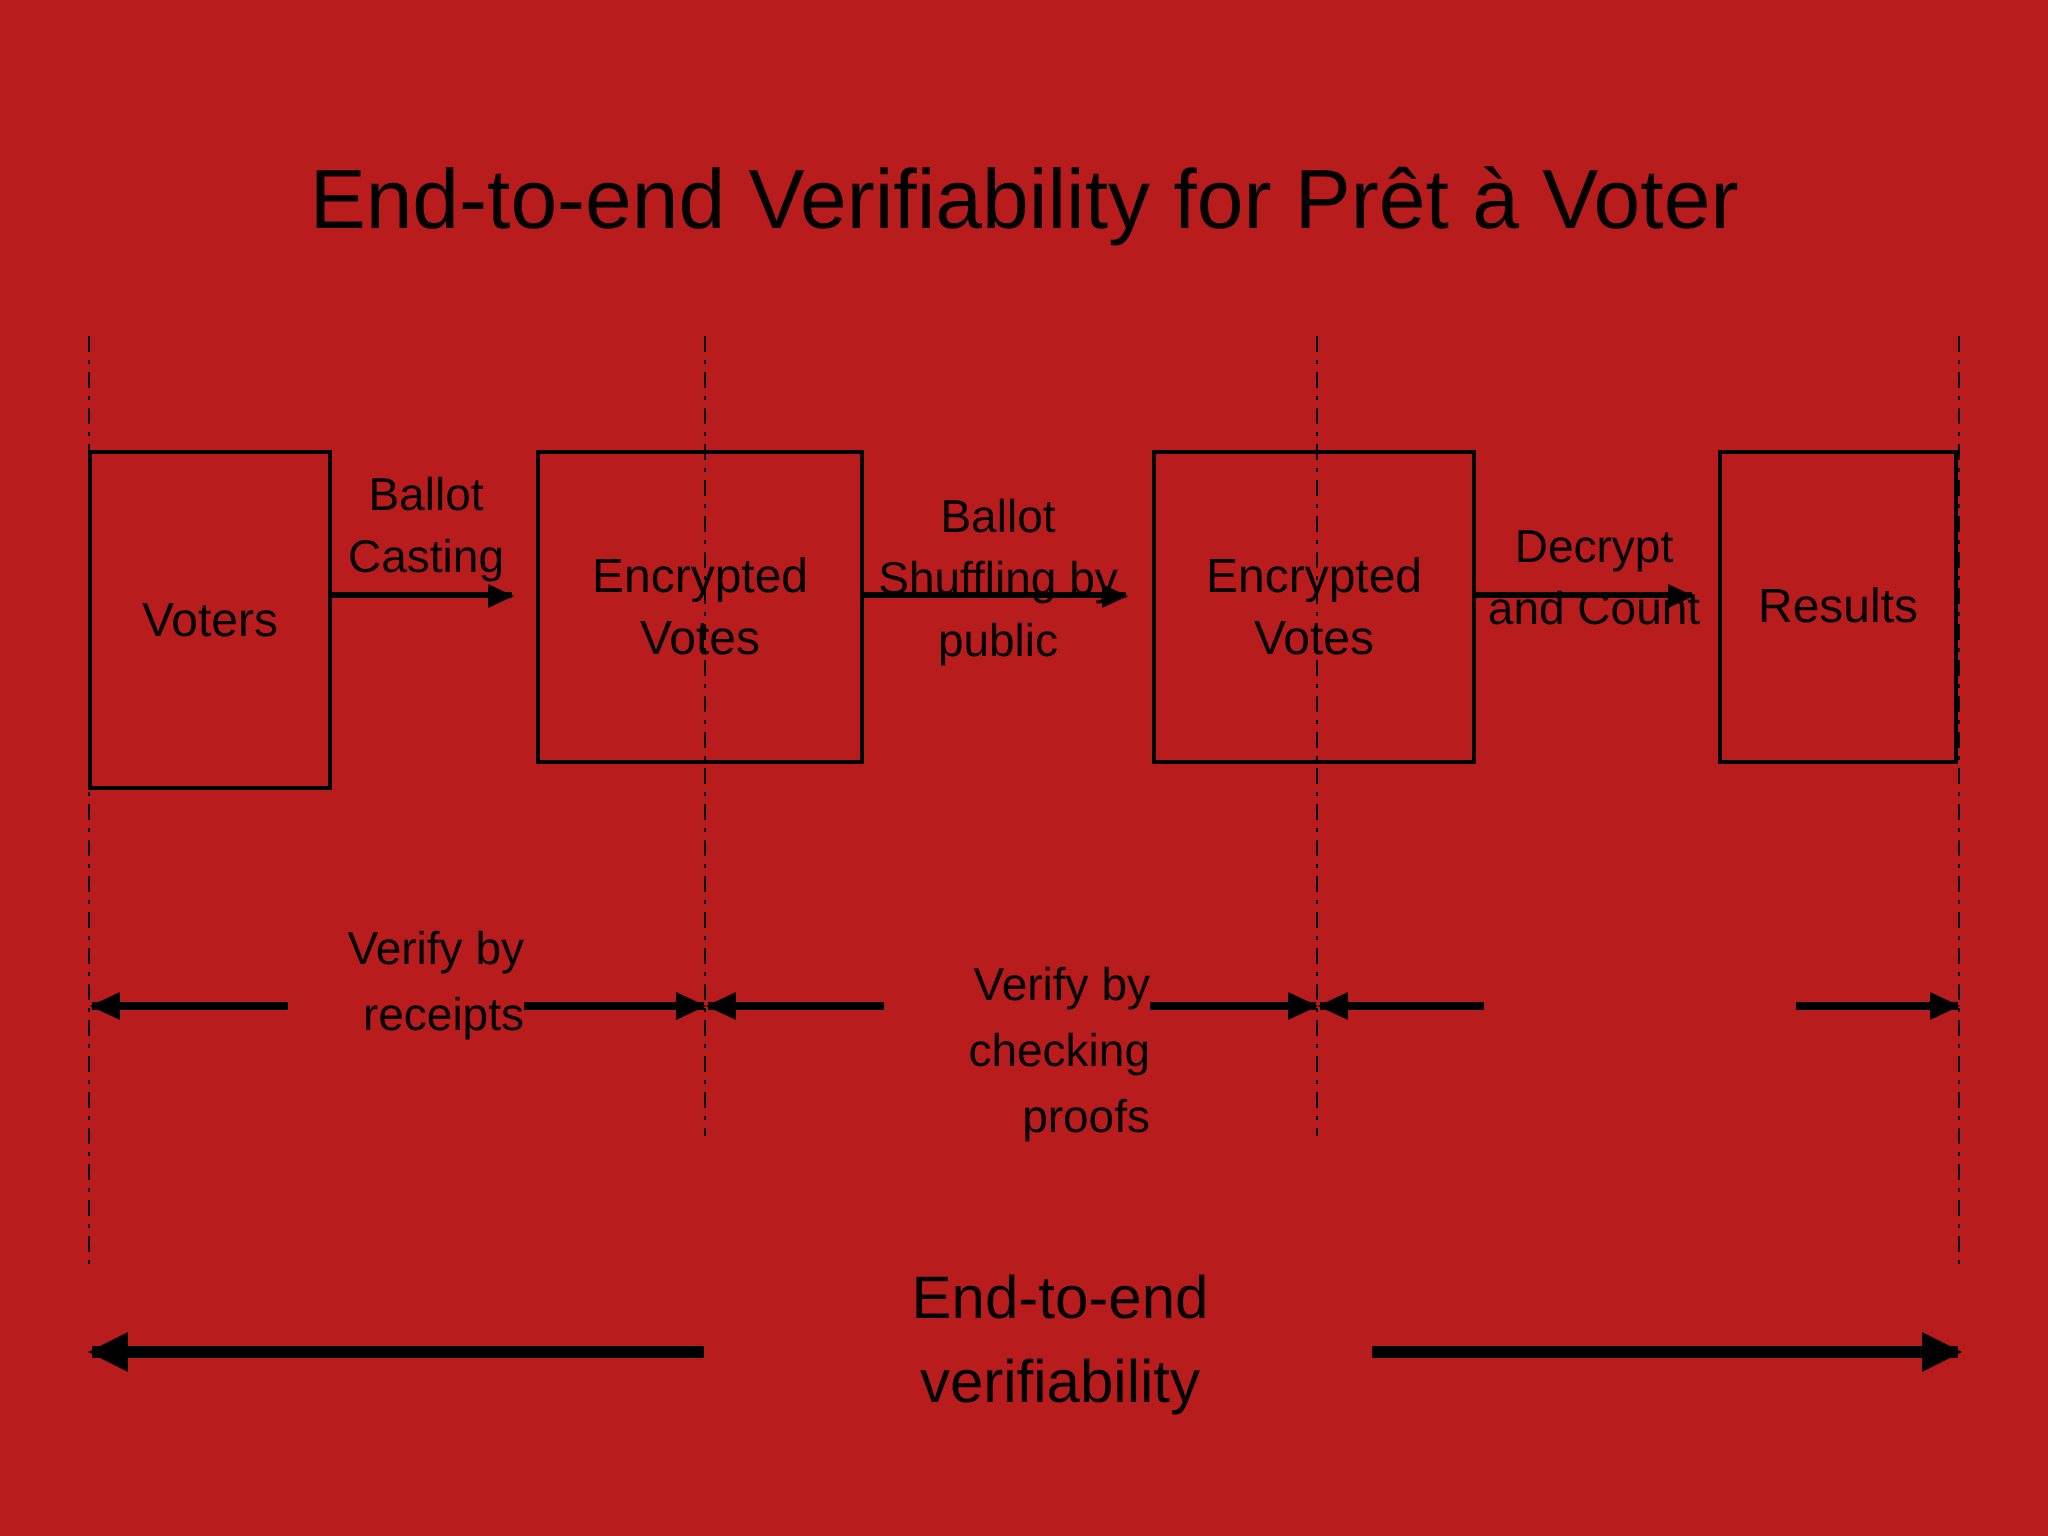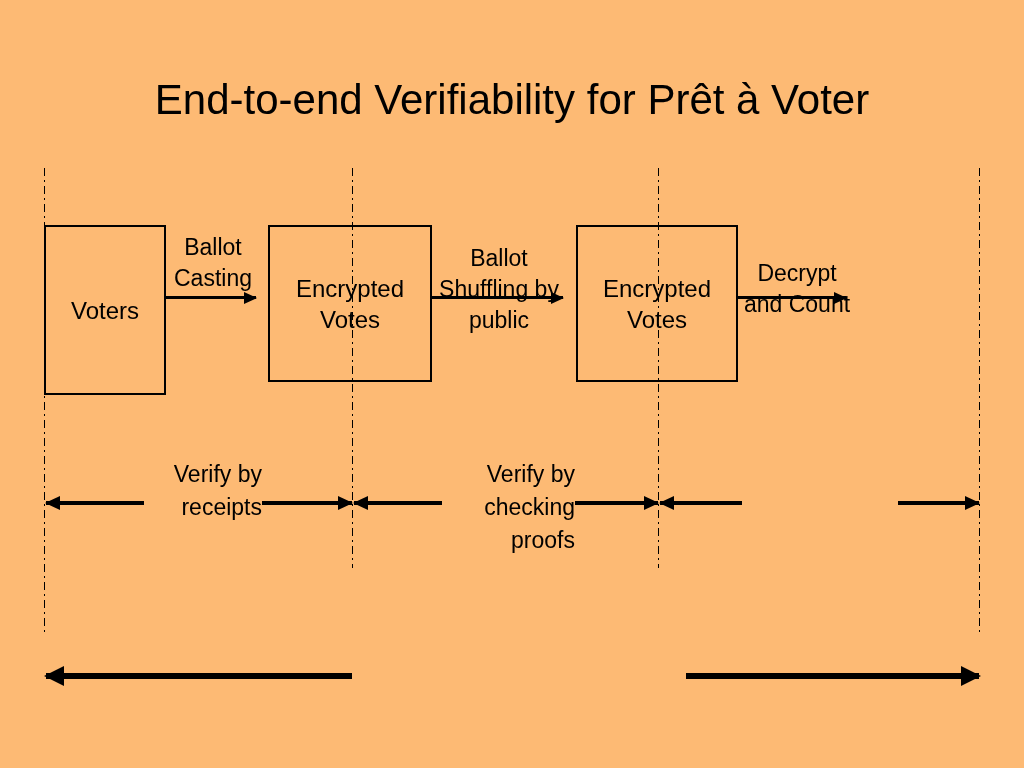--- a/index.html
+++ b/index.html
@@ -9,21 +9,21 @@
     background: #ffffff;
   }
   body {
     font-family: "Liberation Sans", sans-serif;
     color: #000000;
   }
   #slide {
     position: relative;
     width: 1024px;
     height: 768px;
-    background: #fdba74;
+    background: #b91c1c;
     overflow: hidden;
   }
   
   #slide-title {
     position: absolute;
     left: 0;
     top: 74px;
     width: 1024px;
     text-align: center;
     font-size: 42px;
@@ -176,38 +176,42 @@
   </div>
 
   <div class="pbox" style="left:268px; top:225px; width:164px; height:157px;">
     <span class="pbox-label" style="max-width:130px;">Encrypted Votes</span>
   </div>
 
   <div class="pbox" style="left:576px; top:225px; width:162px; height:157px;">
     <span class="pbox-label" style="max-width:128px;">Encrypted Votes</span>
   </div>
 
+  <div class="pbox" style="left:859px; top:225px; width:120px; height:157px;">
+    <span class="pbox-label">Results</span>
+  </div>
 
   <div class="flow-arrow" style="left:166px; top:296px; width:90px;"></div>
   <div class="flow-arrow" style="left:432px; top:296px; width:131px;"></div>
   <div class="flow-arrow" style="left:738px; top:296px; width:108px;"></div>
 
   <div class="flow-caption" style="left:165px; top:232px; width:96px;text-align:center;">Ballot Casting</div>
 
   <div class="flow-caption" style="left:428px; top:243px; width:142px;">Ballot Shuffling by public</div>
 
   <div class="flow-caption" style="left:743px; top:258px; width:108px;">Decrypt and Count</div>
 
   <div class="seg head-left" style="left:46px;  top:501px; width:98px;"></div>
   <div class="seg head-right" style="left:262px; top:501px; width:90px;"></div>
   <div class="vlabel" style="left:144px; top:458px; width:118px;">Verify by receipts</div>
 
   <div class="seg head-left" style="left:354px; top:501px; width:88px;"></div>
   <div class="seg head-right" style="left:575px; top:501px; width:83px;"></div>
-  <div class="vlabel" style="left:442px; top:458px; width:133px;">Verify by checking proofs</div>
+  <div class="vlabel" style="left:442px; top:476px; width:133px;">Verify by checking proofs</div>
 
   <div class="seg head-left" style="left:660px; top:501px; width:82px;"></div>
   <div class="seg head-right" style="left:898px; top:501px; width:81px;"></div>
 
   <div class="bseg bhead-left" style="left:46px;  top:673px; width:306px;"></div>
   <div class="bseg bhead-right" style="left:686px; top:673px; width:293px;"></div>
+  <div id="e2e-label" style="left:400px; top:629px; width:260px;">End-to-end verifiability</div>
 
 </div>
 
 </body></html>

